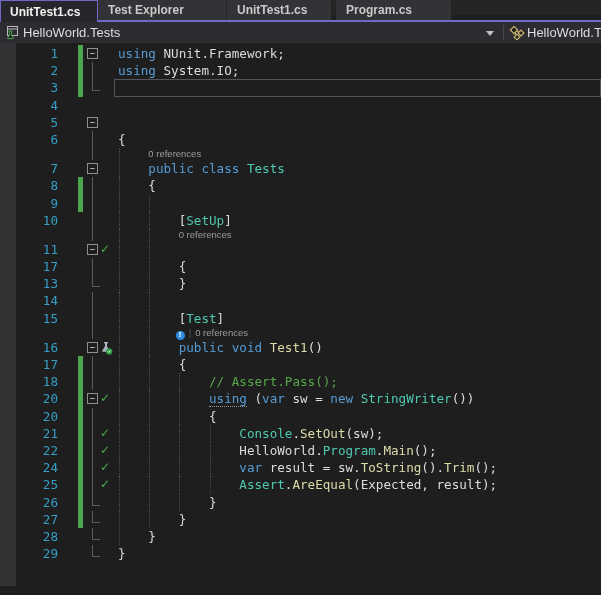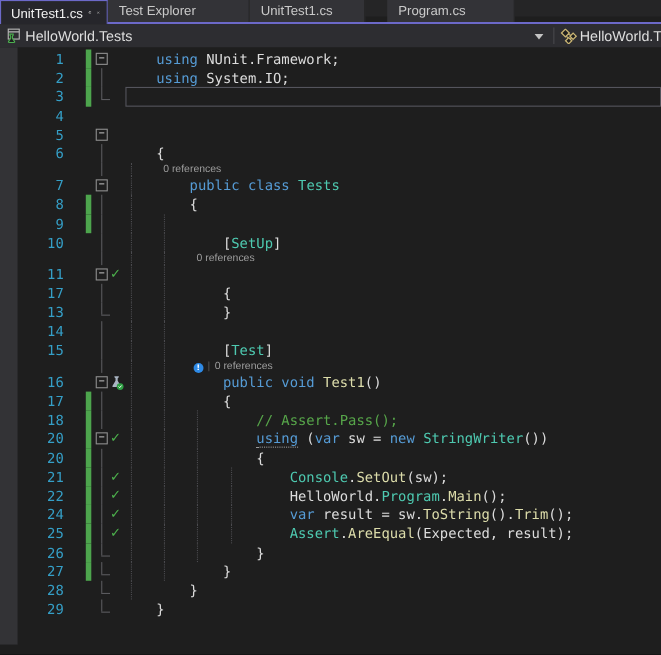--- a/index.html
+++ b/index.html
@@ -1,20 +1,20 @@
 <!DOCTYPE html>
 <html style="--accent: #6C69C9; --editor_bg: #1E1E1E; --tabwell_bg: #252526; --tab_inactive_bg: #333337; --navbar_bg: #2D2D31; --margin_bg: #333336; --keyword: #569CD6; --type: #4EC9B0; --method: #DCDCAA; --string_lit: #D69D85; --comment: #57A64A; --plain: #DCDCDC; --lineno: #359FC7; --codelens: #9D9D9D; --change_bar: #4DA54D; --check: #4CB04C; --guide: #4B4B4F; --fold: #5A5A5E; --current_line_border: #54545C; --lens_info: #2E8AE6;"><head>
 <meta charset="utf-8">
 <style>
   html,body{margin:0;padding:0;background:#111;}
   #app{position:relative;width:601px;height:595px;background:var(--editor_bg);overflow:hidden;
        font-family:"Liberation Sans",sans-serif;cursor:default;}
 
   
-  #tabbar{position:absolute;left:0;top:0;width:601px;height:15px;background:var(--tabwell_bg);}
+  #tabbar{position:absolute;left:0;top:0;width:601px;height:15px;background:var(--tabwell_bg);font-weight:bold;}
   .tab{position:absolute;top:0;height:20px;background:var(--tab_inactive_bg);color:#c9c9c9;
        font-size:12px;line-height:20px;padding-left:10px;box-sizing:border-box;
        border-right:1px solid #252526;white-space:nowrap;overflow:hidden;}
   #tab-active{position:absolute;left:0;top:0;width:98px;height:22px;box-sizing:border-box;
        background:#26262b;border:1px solid var(--accent);border-bottom:none;color:#f2f2f2;
        font-size:12px;display:flex;align-items:center;padding:0 6px 0 9px;gap:5px;}
   #tab-active .lbl{flex:0 0 auto;}
   #tab-underline{position:absolute;left:98px;top:20px;width:503px;height:2px;background:var(--accent);}
 
   
@@ -38,21 +38,21 @@
        font:12.6px/17.2px "DejaVu Sans Mono",monospace;}
   .bar{position:absolute;left:78px;top:0;bottom:0;width:5px;background:var(--change_bar);}
   .fold-box{position:absolute;left:87px;top:3px;width:11px;height:11px;box-sizing:border-box;
        border:1px solid #8f8f8f;background:var(--editor_bg);color:#d8d8d8;
        font:9px/8px "DejaVu Sans Mono",monospace;text-align:center;}
   .fold-line{position:absolute;left:92px;top:0;bottom:0;width:1px;background:var(--fold);}
   .fe-v{position:absolute;left:92px;top:0;height:11px;width:1px;background:var(--fold);}
   .fe-h{position:absolute;left:92px;top:11px;width:8px;height:1px;background:var(--fold);}
   .guide{position:absolute;top:0;bottom:0;width:0;border-left:1px dotted var(--guide);}
   .code{position:absolute;left:118px;top:0;white-space:pre;
-       font:12.6px/17.2px "DejaVu Sans Mono",monospace;color:var(--plain);margin-left:24px;}
+       font:12.6px/17.2px "DejaVu Sans Mono",monospace;color:var(--plain);}
   .check{position:absolute;left:100px;top:0;color:var(--check);
        font:bold 12px/17px "DejaVu Sans",sans-serif;}
   .flask{position:absolute;left:99px;top:2px;}
   .curline{position:absolute;left:114px;right:0;top:0;bottom:0;border:1px solid var(--current_line_border);}
   .lens-text{position:absolute;top:0;font-size:9.5px;line-height:12px;color:var(--codelens);white-space:nowrap;}
   .lens-info{display:inline-block;width:9px;height:9px;border-radius:50%;background:var(--lens_info);
        color:#fff;font:bold 7px/9px "DejaVu Sans",sans-serif;text-align:center;vertical-align:-1px;margin-right:4px;}
   .lens-sep{color:#5a5a5a;margin-right:4px;}
 
   .tk-k{color:var(--keyword);}
@@ -76,21 +76,21 @@
         <rect x="4.5" y="2" width="5" height="7" fill="none" stroke="#cfcfcf" stroke-width="1.2"></rect>
       </svg>
       <svg width="9" height="9" viewBox="0 0 9 9">
         <line x1="1" y1="1" x2="8" y2="8" stroke="#d8d8d8" stroke-width="1.4"></line>
         <line x1="8" y1="1" x2="1" y2="8" stroke="#d8d8d8" stroke-width="1.4"></line>
       </svg>
     </div>
     <div id="inactive-tabs">
         <div class="tab" style="left: 98px; width: 129px;">Test Explorer</div>
         <div class="tab" style="left: 227px; width: 105px;">UnitTest1.cs</div>
-        <div class="tab" style="left: 352px; width: 116px;">Program.cs</div>
+        <div class="tab" style="left: 336px; width: 116px;">Program.cs</div>
       </div>
     <div id="tab-underline"></div>
   </div>
 
   <div id="navbar">
     <span id="nav-proj-icon">
       <svg width="15" height="15" viewBox="0 0 15 15">
         <rect x="3.5" y="1.5" width="10" height="9" fill="none" stroke="#b9b9b9" stroke-width="1"></rect>
         <line x1="3.5" y1="4" x2="13.5" y2="4" stroke="#b9b9b9" stroke-width="1"></line>
         <path d="M5 6 h3 v1 l-0.7 0.8 v2 l2 3 q0.3 0.8 -0.6 0.8 h-4.4 q-0.9 0 -0.6 -0.8 l2 -3 v-2 L5 7 z" fill="#1e1e1e" stroke="#4CAF50" stroke-width="1"></path>

